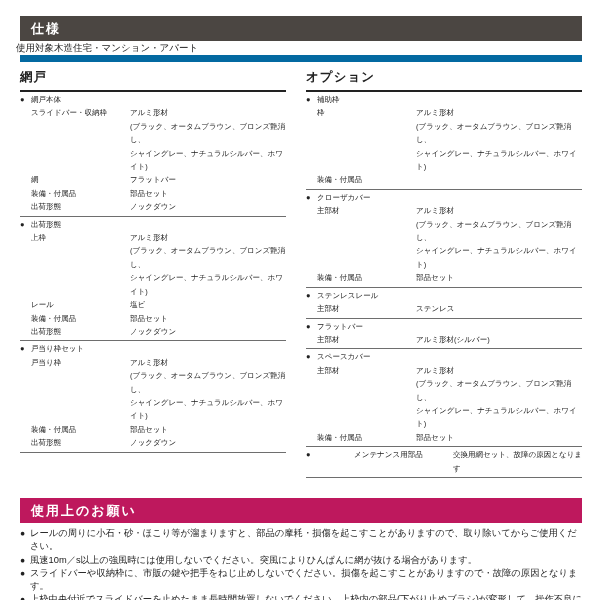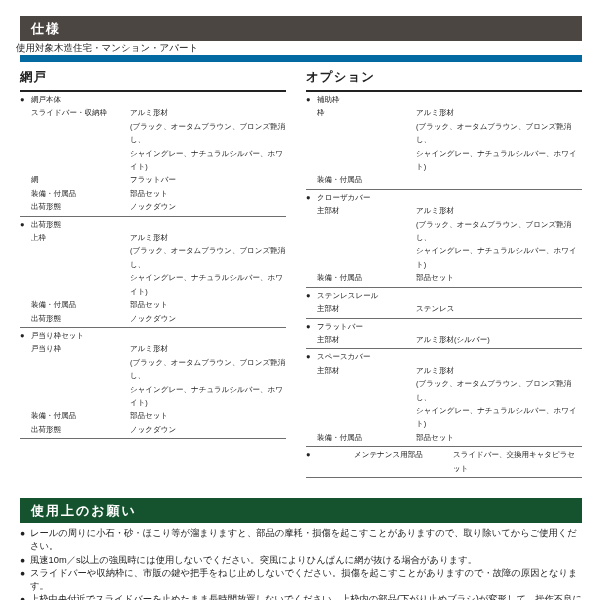--- a/index.html
+++ b/index.html
@@ -96,20 +96,24 @@
               <span class="bullet">●</span>
               <span class="group-title">出荷形態</span>
             </div>
             <div class="spec-row">
               <span class="spec-label">上枠</span>
               <span class="spec-value">アルミ形材
 (ブラック、オータムブラウン、ブロンズ艶消し、
 シャイングレー、ナチュラルシルバー、ホワイト)</span>
             </div>
             <div class="spec-row">
+              <span class="spec-label">レール</span>
+              <span class="spec-value">塩ビ</span>
+            </div>
+            <div class="spec-row">
               <span class="spec-label">装備・付属品</span>
               <span class="spec-value">部品セット</span>
             </div>
             <div class="spec-row">
               <span class="spec-label">出荷形態</span>
               <span class="spec-value">ノックダウン</span>
             </div>
           </div>
           <div class="spec-group">
             <div class="group-title-row">
@@ -200,28 +204,28 @@
             </div>
             <div class="spec-row">
               <span class="spec-label">装備・付属品</span>
               <span class="spec-value">部品セット</span>
             </div>
           </div>
           <div class="spec-group">
             <div class="group-title-row">
               <span class="bullet">●</span>
               <span class="group-title as-label">メンテナンス用部品</span>
-              <span class="spec-value">スライドバー、交換用キャタピラセット</span>
+              <span class="spec-value">交換用網セット、故障の原因となります</span>
             </div>
           </div>
         </div>
     </div>
   </div>
 
-  <div class="section-bar notes-bar" style="background: #14532d; color: rgb(255, 255, 255);">
+  <div class="section-bar notes-bar" style="background: #be185d; color: rgb(255, 255, 255);">
     <span>使用上のお願い</span>
   </div>
 
   <div class="notes" id="notes-list">
       <div class="note">
         <span class="bullet2">●</span>
         <span class="note-text">レールの周りに小石・砂・ほこり等が溜まりますと、部品の摩耗・損傷を起こすことがありますので、取り除いてからご使用ください。</span>
       </div>
       <div class="note">
         <span class="bullet2">●</span>

